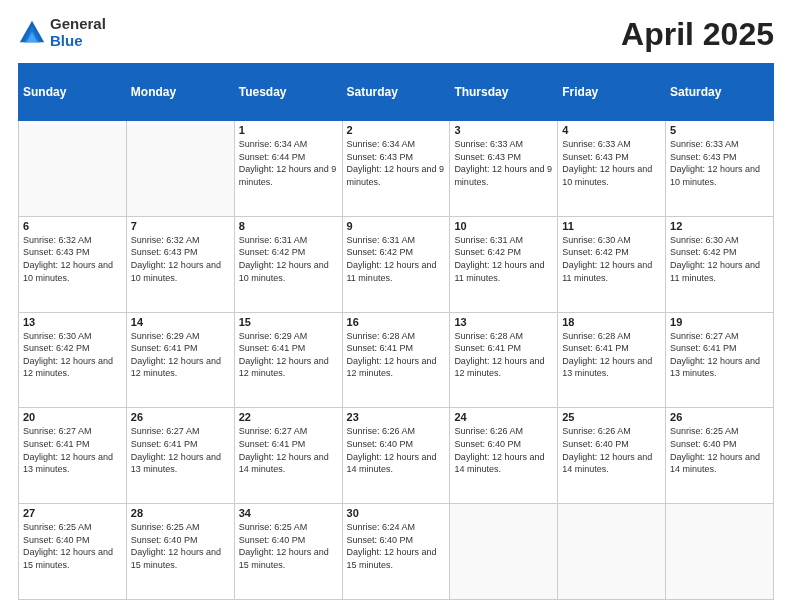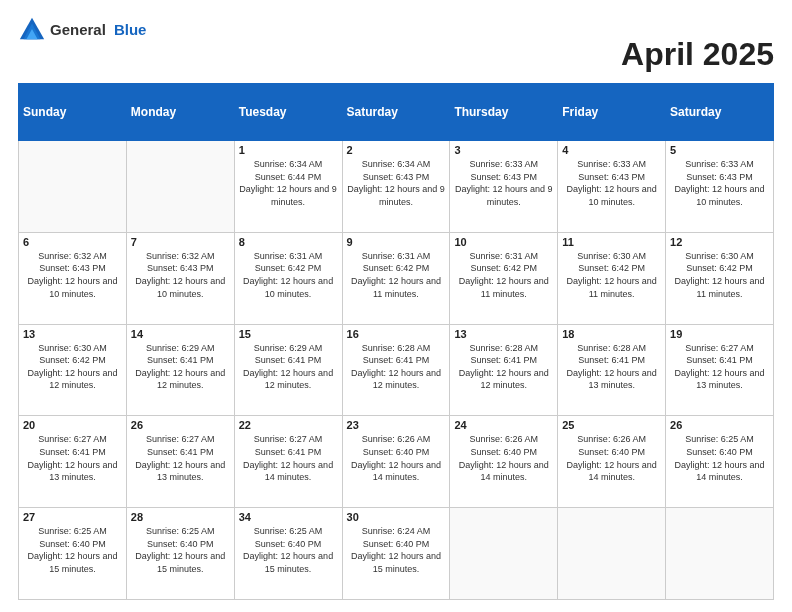--- a/index.html
+++ b/index.html
@@ -23,41 +23,39 @@
       align-items: flex-start;
       margin-bottom: 10px;
     }
     .logo {
       display: flex;
       align-items: center;
       gap: 4px;
     }
     .logo-text {
       display: flex;
-      flex-direction: row;
+      flex-direction: column;
       line-height: 1.1;
-      gap: 8px;
     }
     .logo-general {
       font-size: 15px;
       font-weight: bold;
       color: #333;
     }
     .logo-blue {
       font-size: 15px;
       font-weight: bold;
       color: #1565c0;
     }
     .logo-icon {
       width: 28px;
       height: 28px;
     }
     .title-area {
       text-align: left;
-      margin-top: 20px;
     }
     .title-month {
       font-size: 32px;
       font-weight: bold;
       color: #222;
     }
     .title-location {
       font-size: 14px;
       color: #555;
     }
@@ -93,21 +91,20 @@
       font-size: 11px;
       font-weight: bold;
       color: #222;
       display: block;
       margin-bottom: 2px;
     }
     .day-info {
       font-size: 9px;
       color: #333;
       line-height: 1.4;
-      text-align: center;
     }
   </style>
 </head>
 <body>
 
 <div class="page">
   <div class="header">
     <div class="logo">
       <svg class="logo-icon" viewBox="0 0 30 30">
         <polygon points="15,2 28,25 2,25" fill="#1565c0"></polygon>

